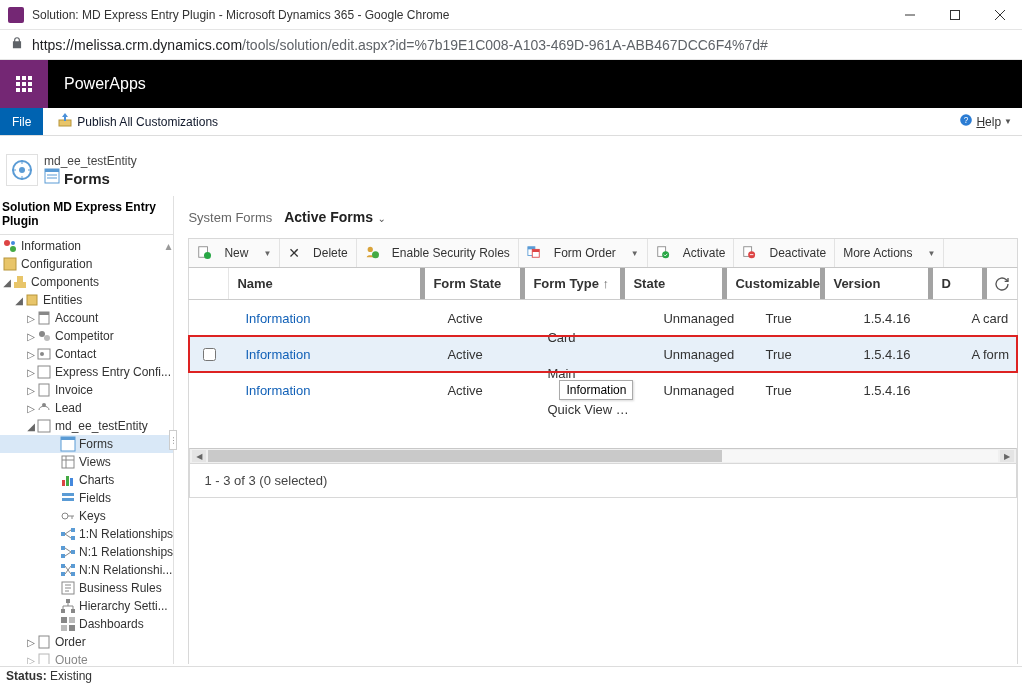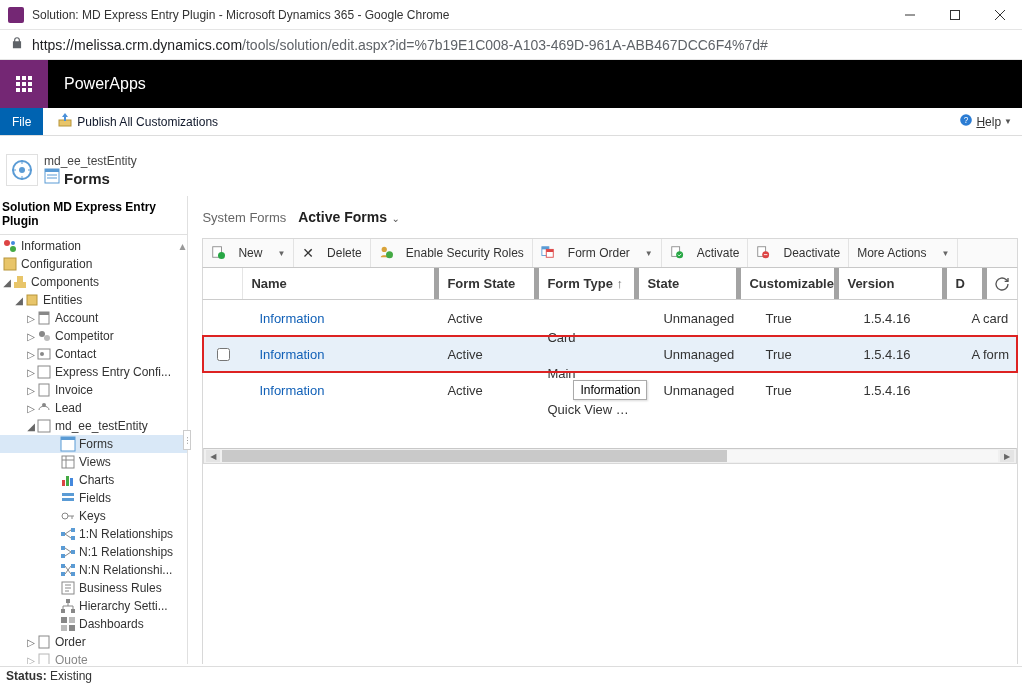--- a/index.html
+++ b/index.html
@@ -74,21 +74,21 @@
 
 .tbl-body { border-left:1px solid #d8d8d8; border-right:1px solid #d8d8d8; position:relative; flex:1; }
 .row { display:flex; align-items:center; height:36px; font-size:13px; color:#333; }
 .row .link { color:#1160B7; cursor:pointer; }
 .row .cell { padding:0 8px; overflow:hidden; white-space:nowrap; text-overflow:ellipsis; }
 .row.highlight { background:#E7F0F9; outline:2px solid #d22; outline-offset:-1px; }
 .row.highlight .cell-check input { visibility:visible; }
 .row .cell-check { width:40px; display:flex; align-items:center; justify-content:center; }
 .row .cell-check input { visibility:hidden; }
 .row .cell-name { width:196px; padding-left: 16px; }
-.row .cell-fs { width:100px; } .row .cell-ft { width:100px;margin-top:38px; } .row .cell-state { width:102px;margin-left:16px; } .row .cell-cust { width:98px; } .row .cell-ver { width:108px; } .row .cell-desc { flex:1; }
+.row .cell-fs { width:100px;margin-left:14px; } .row .cell-ft { width:100px;margin-top:38px; } .row .cell-state { width:102px;margin-left:16px; } .row .cell-cust { width:98px; } .row .cell-ver { width:108px; } .row .cell-desc { flex:1; }
 
 .tooltip { position:absolute; left:370px; top:80px; background:#fff; border:1px solid #aaa; padding:2px 6px; font-size:12px; box-shadow:1px 1px 2px rgba(0,0,0,0.15); }
 
 
 .hscroll { height:16px; border:1px solid #d8d8d8; border-top:1px solid #c8c8c8; background:#f0f0f0; display:flex; align-items:center; padding:0 2px; gap:2px; margin-top: 40px; }
 .hscroll .arrow { width:14px; height:12px; background:#e4e4e4; display:flex; align-items:center; justify-content:center; font-size:8px; color:#666; }
 .hscroll .track { flex:1; height:12px; background:#f7f7f7; position:relative; }
 .hscroll .thumb { position:absolute; left:0; width:65%; height:100%; background:#c9c9c9; }
 
 .pager { height:34px; border:1px solid #d8d8d8; border-top:none; display:flex; align-items:center; padding:0 14px; font-size:13px; color:#444; }
@@ -566,19 +566,22 @@
         <div class="cell cell-desc"></div>
       </div>
 
       <div class="hscroll">
         <div class="arrow">◀</div>
         <div class="track">
             <div class="thumb"></div>
           </div>
         <div class="arrow">▶</div>
       </div>
+      <div class="pager">
+        <span>1 - 3 of 3 (0 selected)</span>
+      </div>
     </div>
   </div>
 </div>
 
 <div class="status">
   <b>Status: </b><span>Existing</span>
 </div>
 
 </body></html>

